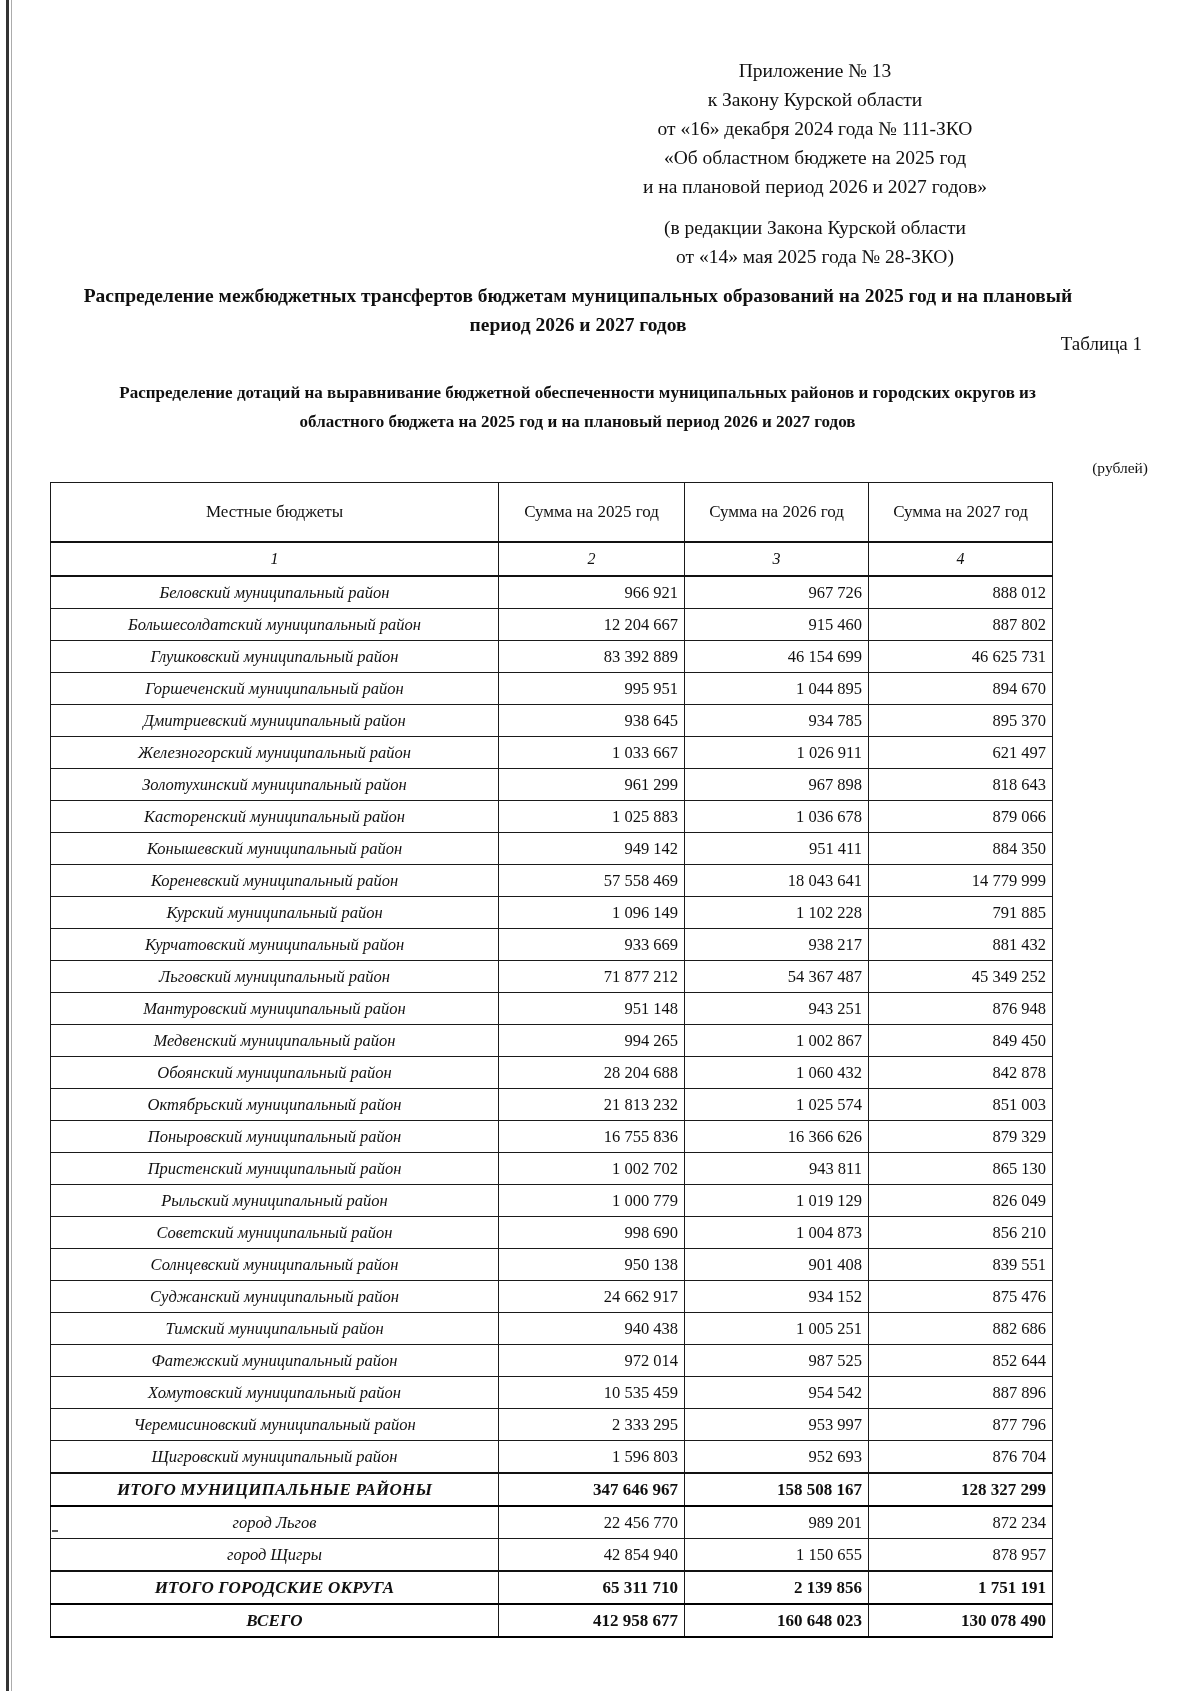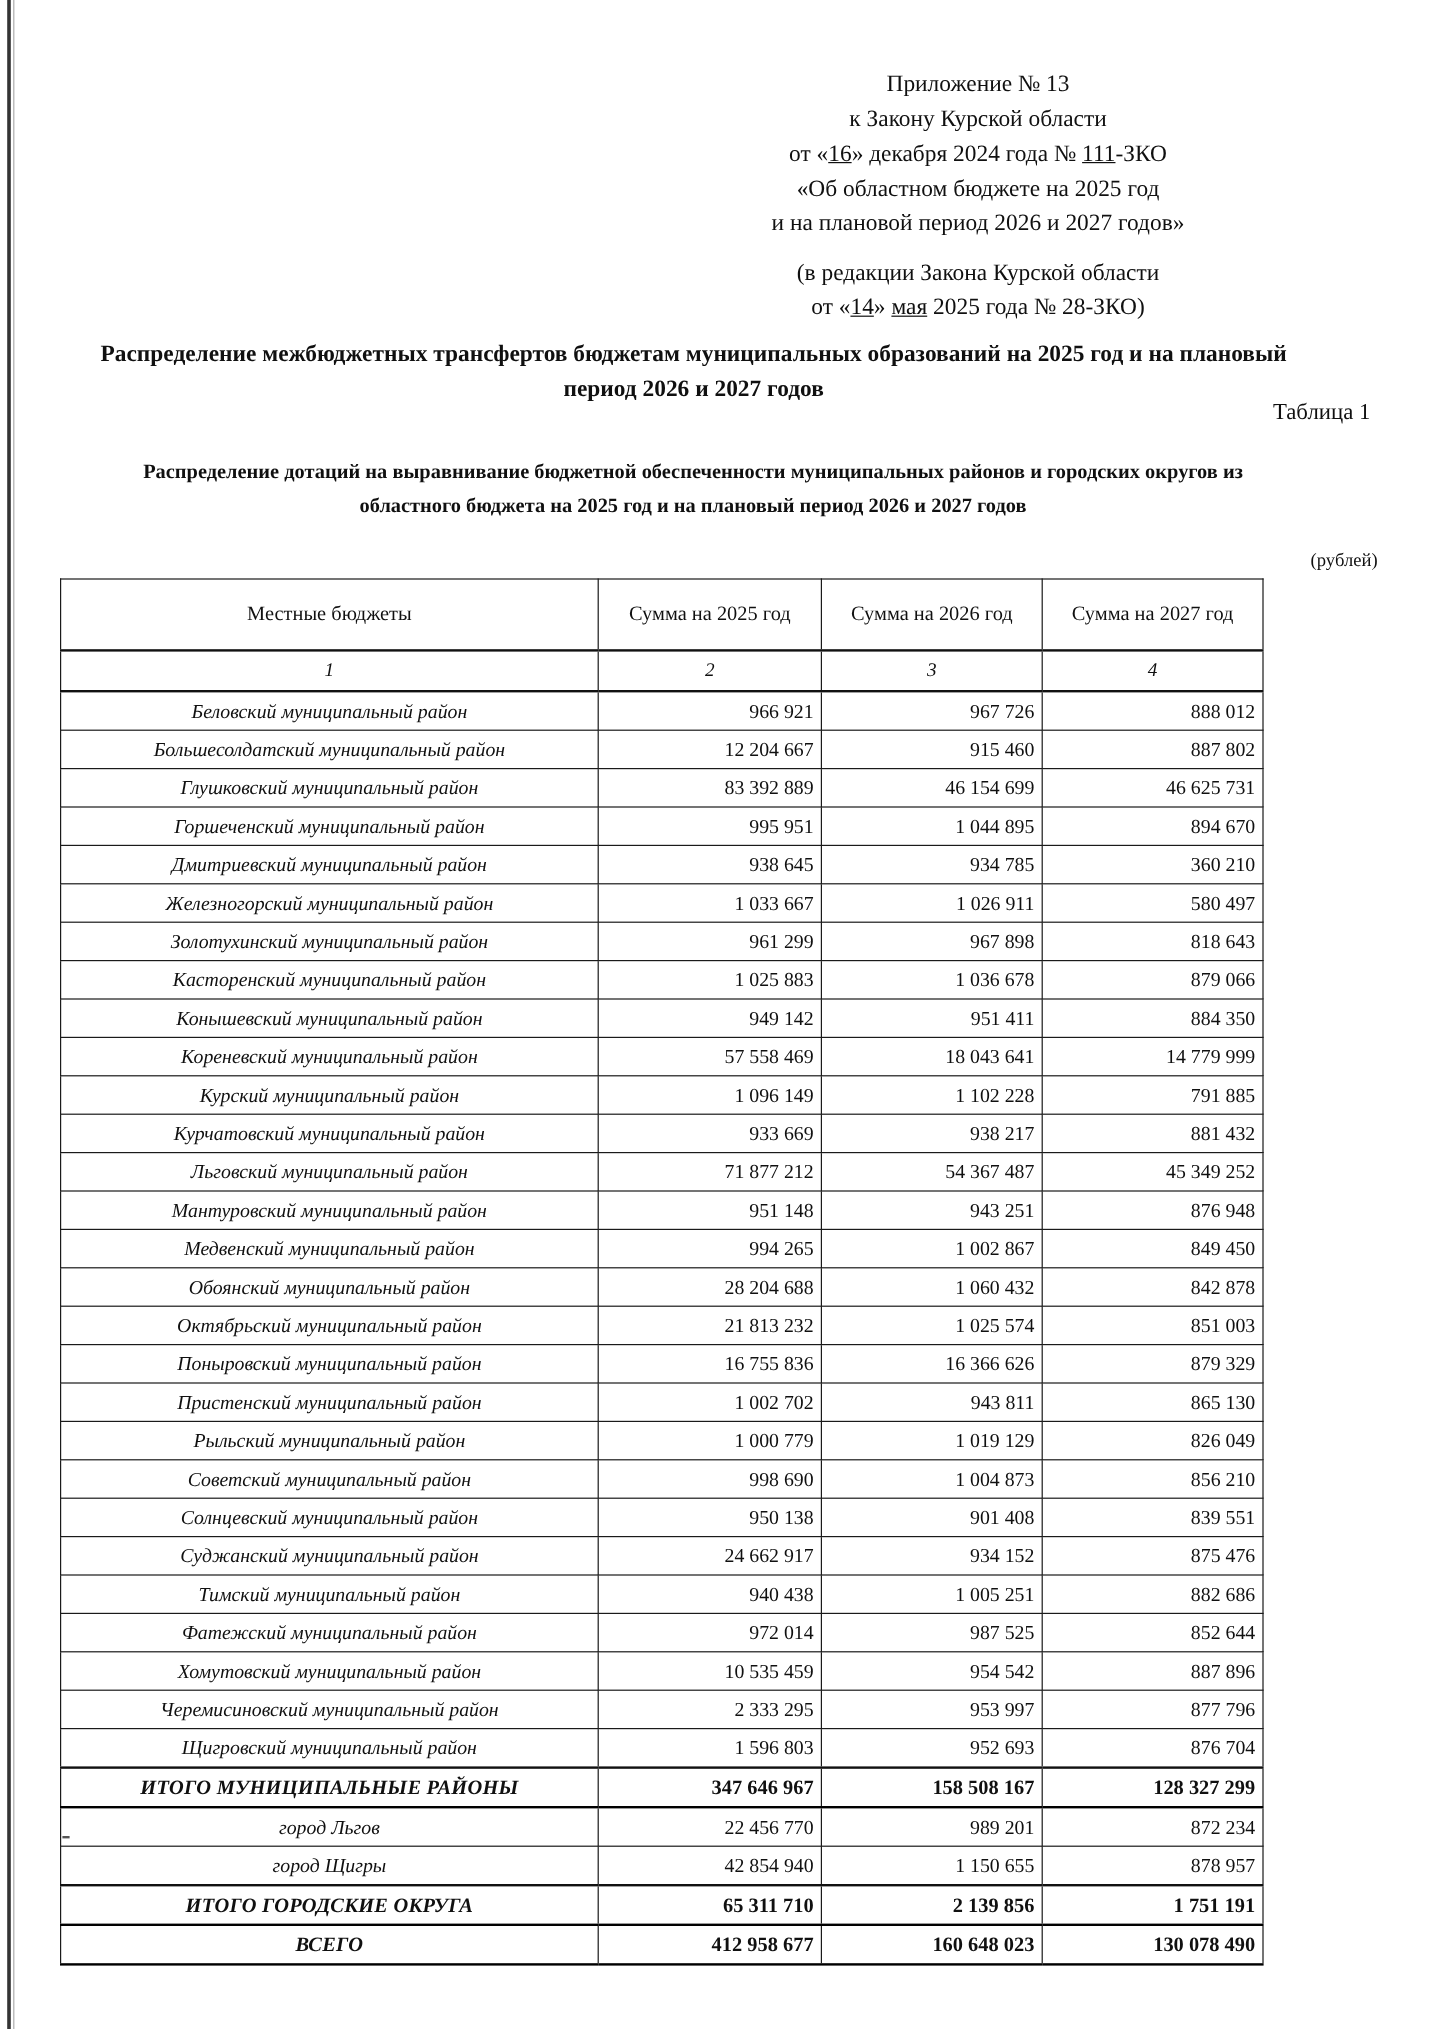--- a/index.html
+++ b/index.html
@@ -41,21 +41,21 @@
   .header-block {
     position: absolute;
     left: 600px;
     top: 56px;
     width: 430px;
     text-align: center;
     font-size: 19.5px;
     line-height: 29px;
   }
   .header-block .ln { white-space: nowrap; }
-  .header-block .u { text-decoration: underline; }
+  .header-block .u { }
   .header-block .gap { height: 12px; }
 
   .main-title {
     position: absolute;
     left: 78px;
     top: 281px;
     width: 1000px;
     text-align: center;
     font-weight: bold;
     font-size: 19.5px;
@@ -224,27 +224,27 @@
         <tr>
           <td class="name">Горшеченский муниципальный район</td>
           <td class="val">995 951</td>
           <td class="val">1 044 895</td>
           <td class="val">894 670</td>
         </tr>
         <tr>
           <td class="name">Дмитриевский муниципальный район</td>
           <td class="val">938 645</td>
           <td class="val">934 785</td>
-          <td class="val">360 210</td>
+          <td class="val">895 370</td>
         </tr>
         <tr>
           <td class="name">Железногорский муниципальный район</td>
           <td class="val">1 033 667</td>
           <td class="val">1 026 911</td>
-          <td class="val">580 497</td>
+          <td class="val">621 497</td>
         </tr>
         <tr>
           <td class="name">Золотухинский муниципальный район</td>
           <td class="val">961 299</td>
           <td class="val">967 898</td>
           <td class="val">818 643</td>
         </tr>
         <tr>
           <td class="name">Касторенский муниципальный район</td>
           <td class="val">1 025 883</td>

